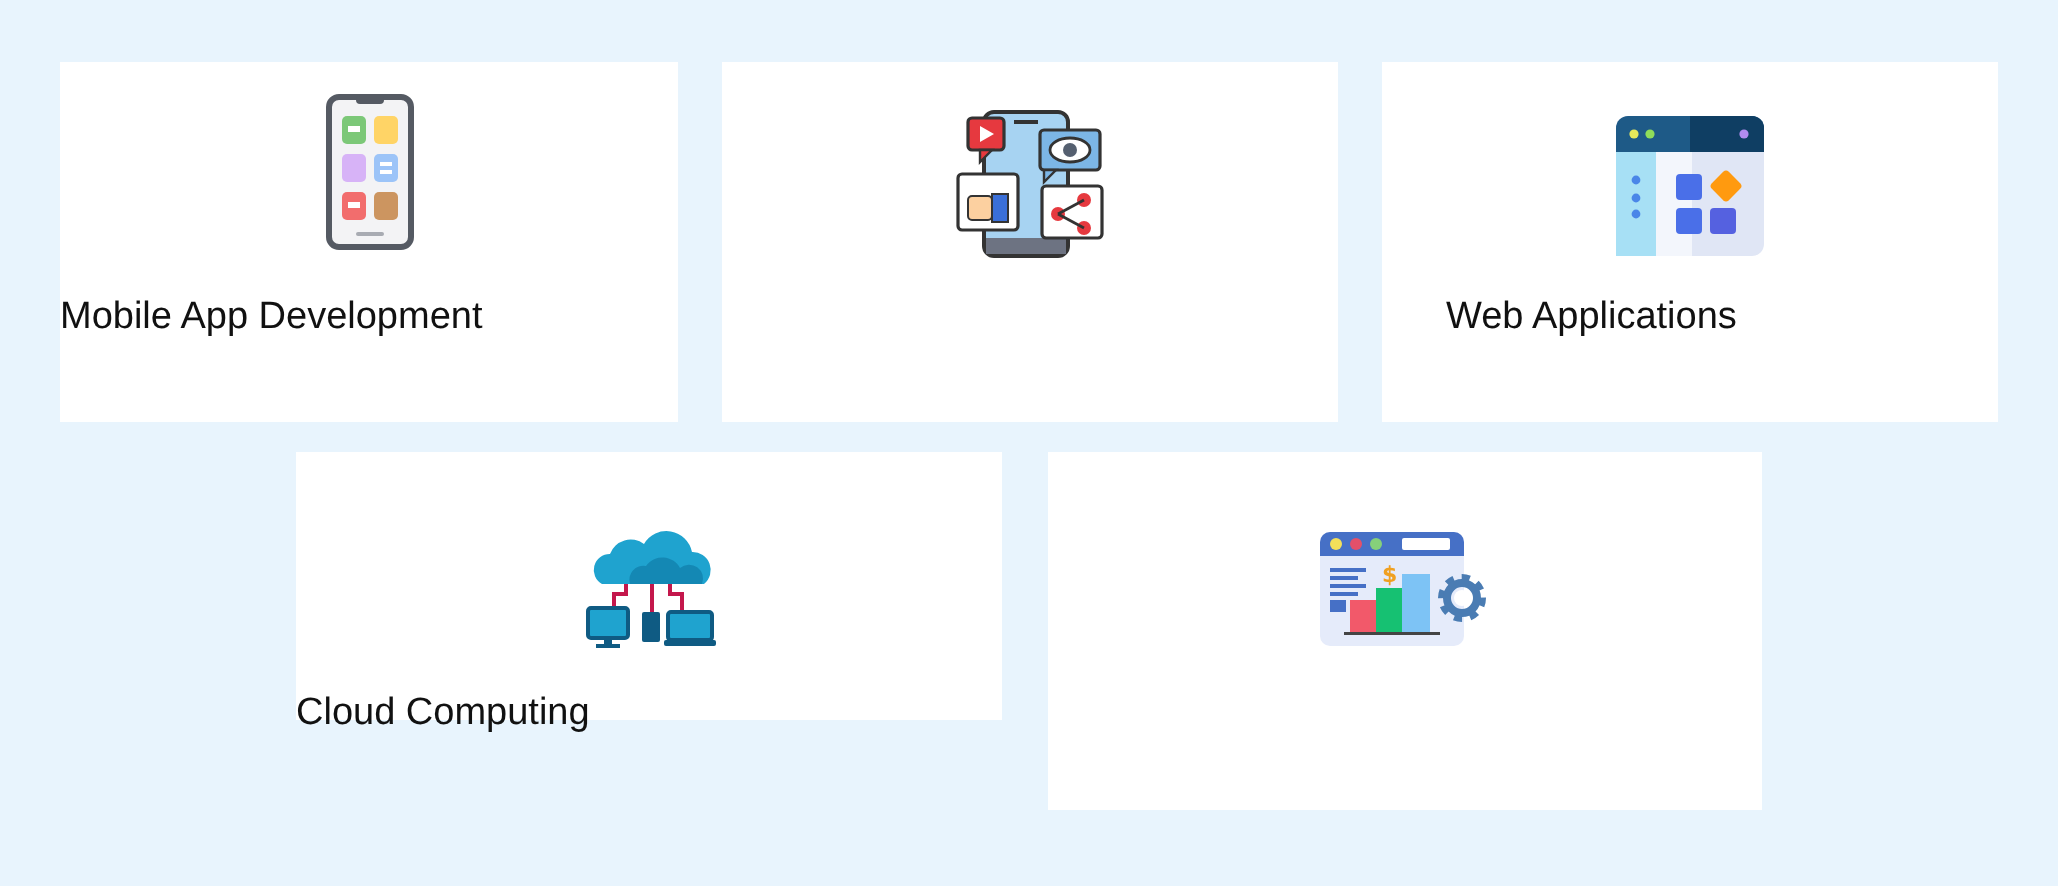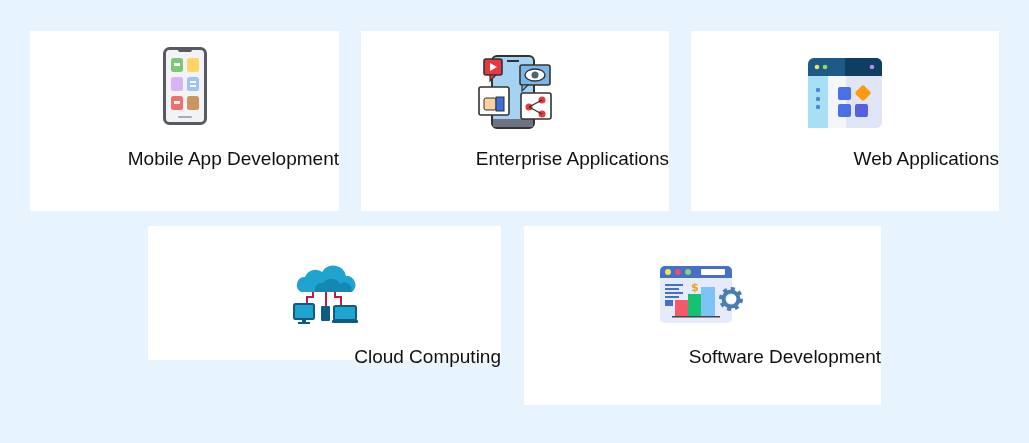--- a/index.html
+++ b/index.html
@@ -15,21 +15,21 @@
       background: #ffffff;
       display: flex;
       flex-direction: column;
       align-items: center;
       box-sizing: border-box;
     }
     .card .icon { position: absolute; }
     .card .label {
       position: absolute;
       left: 0; right: 0;
-      text-align: right;
+      text-align: left;
       color: #111111;
       font-size: 19px;
       line-height: 25px;
     }
     #c1 { left: 30px; top: 31px; width: 309px; height: 180px; }
     #c2 { left: 361px; top: 31px; width: 308px; height: 180px; }
     #c3 { left: 691px; top: 31px; width: 308px; height: 180px; }
     #c4 { left: 148px; top: 226px; width: 353px; height: 134px; }
     #c5 { left: 524px; top: 226px; width: 357px; height: 179px; }
   </style>
@@ -70,42 +70,41 @@
     <rect x="3" y="34" width="30" height="28" rx="2" fill="#ffffff" stroke="#333" stroke-width="1.6"></rect>
     <rect x="8" y="45" width="12" height="12" rx="2" fill="#fcd0a0" stroke="#333" stroke-width="1"></rect>
     <rect x="20" y="44" width="8" height="14" fill="#3a6fd8" stroke="#333" stroke-width="1"></rect>
     <rect x="45" y="40" width="30" height="26" rx="2" fill="#ffffff" stroke="#333" stroke-width="1.6"></rect>
     <circle cx="53" cy="54" r="3.5" fill="#e6393f"></circle>
     <circle cx="66" cy="47" r="3.5" fill="#e6393f"></circle>
     <circle cx="66" cy="61" r="3.5" fill="#e6393f"></circle>
     <line x1="53" y1="54" x2="66" y2="47" stroke="#333" stroke-width="1.4"></line>
     <line x1="53" y1="54" x2="66" y2="61" stroke="#333" stroke-width="1.4"></line>
   </svg>
-  <div class="label" style="top:115px;">Enterprise Applications</div>
 </div>
 
 <div class="card" id="c3">
   <svg class="icon" style="left:117px; top:27px;" width="74" height="70" viewBox="0 0 74 70">
     <rect x="0" y="0" width="74" height="70" rx="6" fill="#e0e6f5"></rect>
     <rect x="0" y="16" width="20" height="54" fill="#a7e0f5"></rect>
     <rect x="20" y="16" width="18" height="54" fill="#f3f6fc"></rect>
     <path d="M6,0 H68 a6,6 0 0 1 6,6 V18 H0 V6 a6,6 0 0 1 6,-6 Z" fill="#1e5a87"></path>
     <path d="M37,0 H68 a6,6 0 0 1 6,6 V18 H37 Z" fill="#0f3e63"></path>
     <circle cx="9" cy="9" r="2.3" fill="#e6e85a"></circle>
     <circle cx="17" cy="9" r="2.3" fill="#8fdd5a"></circle>
     <circle cx="64" cy="9" r="2.3" fill="#b28bf0"></circle>
     <circle cx="10" cy="32" r="2.2" fill="#4a86e8"></circle>
     <circle cx="10" cy="41" r="2.2" fill="#4a86e8"></circle>
     <circle cx="10" cy="49" r="2.2" fill="#4a86e8"></circle>
     <rect x="30" y="29" width="13" height="13" rx="2" fill="#4a6fe8"></rect>
     <rect x="49" y="29" width="12" height="12" rx="2" fill="#ff9a0f" transform="rotate(45 55 35)"></rect>
     <rect x="30" y="46" width="13" height="13" rx="2" fill="#4a6fe8"></rect>
     <rect x="47" y="46" width="13" height="13" rx="2" fill="#5561e0"></rect>
   </svg>
-  <div class="label" style="top:115px;">Web Applications</div>
+  <div class="label" style="top:115px;margin-left:32px;">Web Applications</div>
 </div>
 
 <div class="card" id="c4">
   <svg class="icon" style="left:145px; top:36px;" width="66" height="66" viewBox="0 0 66 66">
     <path d="M8,30 a8,8 0 0 1 4,-15 a11,11 0 0 1 17,-5 a13,13 0 0 1 24,4 a9,9 0 0 1 6,16 Z" fill="#1fa3cf"></path>
     <path d="M22,30 a7,7 0 0 1 8,-9 a10,10 0 0 1 17,1 a7,7 0 0 1 11,8 Z" fill="#1488b4"></path>
     <path d="M20,30 V35 H14 V42" fill="none" stroke="#c4174c" stroke-width="2"></path>
     <path d="M33,30 V44" fill="none" stroke="#c4174c" stroke-width="2"></path>
     <path d="M42,30 V35 H48 V44" fill="none" stroke="#c4174c" stroke-width="2"></path>
     <rect x="1" y="42" width="20" height="15" rx="1.5" fill="#1fa3cf" stroke="#0f5b83" stroke-width="2"></rect>
@@ -136,15 +135,14 @@
     <rect x="42" y="22" width="14" height="29" fill="#7dc3f5"></rect>
     <rect x="13" y="51" width="48" height="1.5" fill="#444"></rect>
     <text x="32" y="26" font-size="11" font-weight="bold" fill="#f0a020" font-family="DejaVu Sans, sans-serif">$</text>
     <g transform="translate(72,34)">
       <circle r="9" fill="none" stroke="#4a7cb3" stroke-width="6" stroke-dasharray="3.5 3.5"></circle>
       <circle r="7.5" fill="none" stroke="#4a7cb3" stroke-width="4"></circle>
       <circle r="4" fill="#ffffff"></circle>
     </g>
   </svg>
   <div class="label" style="top:118px;">
-    <div>Software Development</div>
   </div>
 </div>
 
 </body></html>

